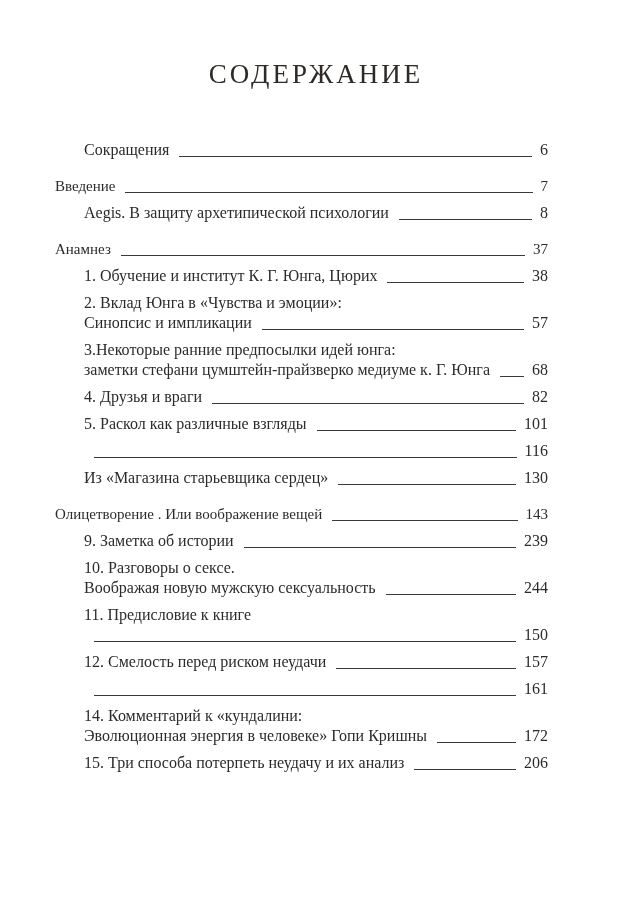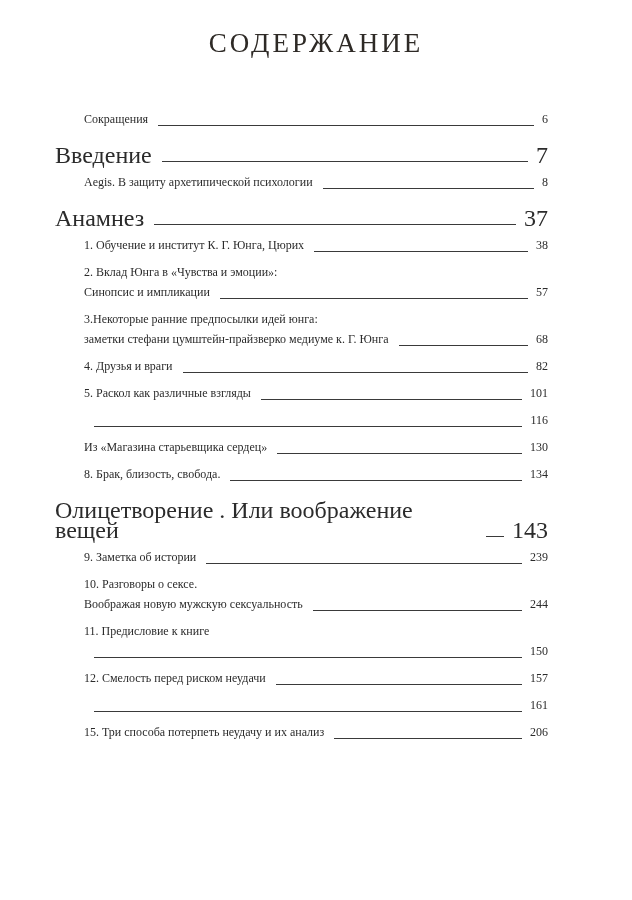--- a/index.html
+++ b/index.html
@@ -6,44 +6,44 @@
     margin: 0;
     padding: 0;
     background: #ffffff;
   }
   .page {
     position: relative;
     width: 632px;
     height: 900px;
     box-sizing: border-box;
     background: #ffffff;
-    padding-top: 28px;
+    padding-top: 59px;
     overflow: hidden;
     font-family: "Liberation Serif", "DejaVu Serif", serif;
     color: #2b2b2b;
   }
   .title {
     text-align: center;
     font-size: 27px;
     font-weight: 400;
     letter-spacing: 3px;
     color: #2e2a26;
     margin: 0;
   }
   .toc {
     margin-top: 50px;
     padding: 0 84px 0 55px;
   }
   .entry {
     margin-bottom: 7px;
-    font-size: 12px;
+    font-size: 16px;
   }
   .entry.section {
     margin-top: 16px;
-    font-size: 24px;
+    font-size: 15px;
   }
   .entry.sub {
     padding-left: 29px;
   }
   .entry.gap-top {
     margin-top: 16px;
   }
   .line {
     display: flex;
     align-items: flex-end;
@@ -145,27 +145,20 @@
           <span class="pg">116</span>
         </div>
       </div>
       <div class="entry sub">
         <div class="line">
           <span class="txt">Из «Магазина старьевщика сердец»</span>
           <span class="leader"></span>
           <span class="pg">130</span>
         </div>
       </div>
-      <div class="entry sub">
-        <div class="line">
-          <span class="txt">8. Брак, близость, свобода.</span>
-          <span class="leader"></span>
-          <span class="pg">134</span>
-        </div>
-      </div>
       <div class="entry section gap-top">
         <div class="line">
           <span class="txt">Олицетворение . Или воображение вещей</span>
           <span class="leader"></span>
           <span class="pg">143</span>
         </div>
       </div>
       <div class="entry sub">
         <div class="line">
           <span class="txt">9. Заметка об истории</span>
@@ -196,20 +189,30 @@
         <div class="line">
           <span class="txt">12. Смелость перед риском неудачи</span>
           <span class="leader"></span>
           <span class="pg">157</span>
         </div>
       </div>
       <div class="entry sub">
         <div class="line">
           <span class="leader"></span>
           <span class="pg">161</span>
+        </div>
+      </div>
+      <div class="entry sub">
+        <div class="line">
+          <span class="txt">14. Комментарий к «кундалини:</span>
+        </div>
+        <div class="line">
+          <span class="txt">Эволюционная энергия в человеке» Гопи Кришны</span>
+          <span class="leader"></span>
+          <span class="pg">172</span>
         </div>
       </div>
       <div class="entry sub">
         <div class="line">
           <span class="txt">15. Три способа потерпеть неудачу и их анализ</span>
           <span class="leader"></span>
           <span class="pg">206</span>
         </div>
       </div>
     </div>

